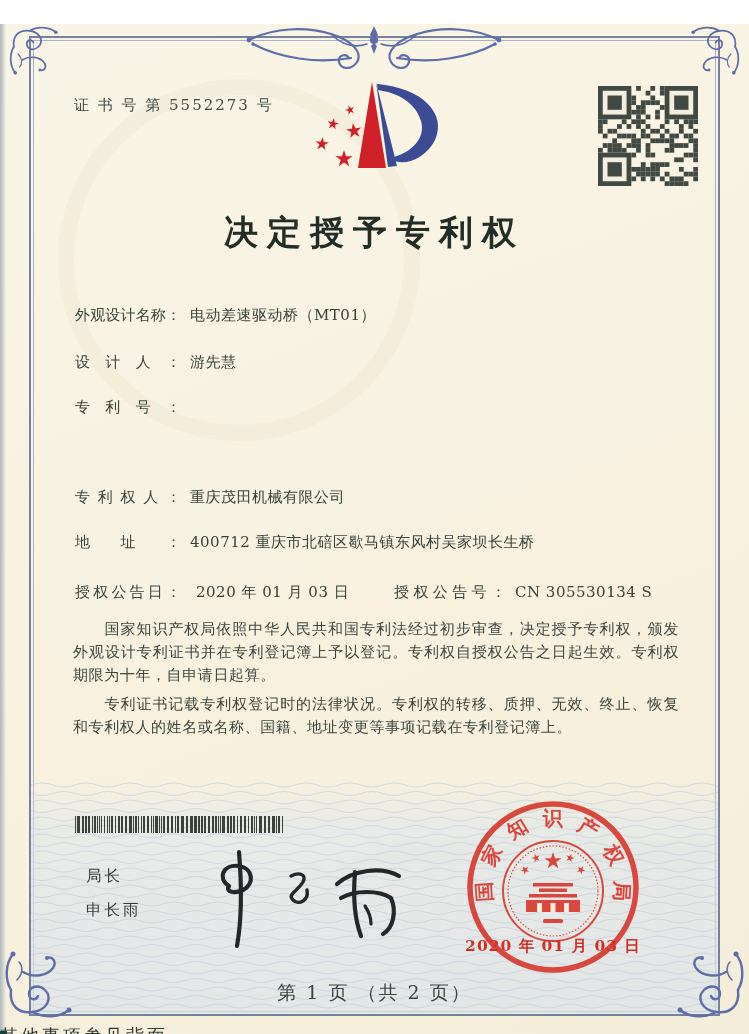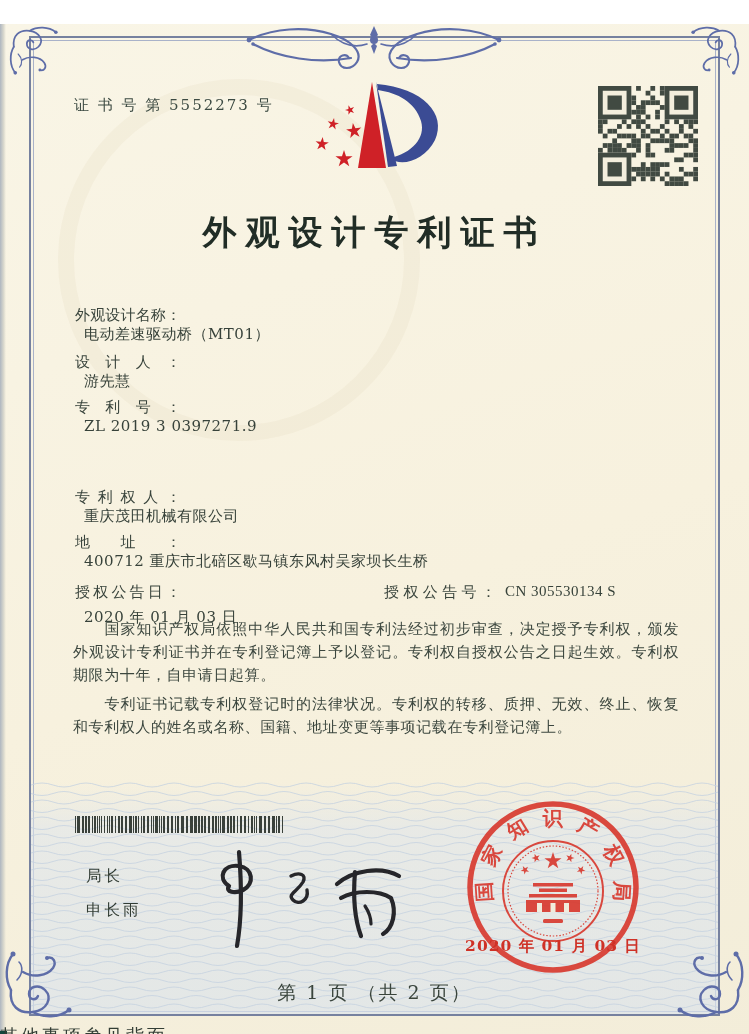--- a/index.html
+++ b/index.html
@@ -31,26 +31,26 @@
   .wave-tint{position:absolute;left:31px;right:31px;top:758px;height:232px;z-index:0;
     background:linear-gradient(180deg,rgba(224,231,239,0) 0%,rgba(221,229,238,.55) 20%,rgba(218,227,237,.65) 100%);}
   #waves-svg{position:absolute;left:31px;top:758px;z-index:0;}
   
   .cert-no{position:absolute;left:74px;top:72px;font-size:15px;letter-spacing:2px;color:#3c4a42;z-index:2;}
   #logo-svg{position:absolute;left:293px;top:44px;z-index:2;}
   #qr-svg{position:absolute;left:598px;top:62px;z-index:2;}
   .title{position:absolute;left:0;top:186px;width:100%;text-align:center;
     font-size:34px;font-weight:700;letter-spacing:9px;color:#212d26;z-index:2;}
   
-  .field{position:absolute;left:75px;font-size:15px;z-index:2;white-space:nowrap;display:flex;flex-direction:column;}
+  .field{position:absolute;left:75px;font-size:15px;z-index:2;white-space:nowrap;display:flex;}
   .field .lbl{display:inline-block;width:106px;text-align:justify;text-align-last:justify;color:#39443c;}
   .field .val{margin-left:9px;letter-spacing:.5px;color:#37423a;}
   .f0{top:282px}.f1{top:329px}.f2{top:374px}.f3{top:419px}.f4{top:464px}.f5{top:509px}
   .grant{top:559px;width:640px;gap:6px;}
-  .grant .pair2{position:absolute;left:309px;display:flex;font-family:Liberation Serif, serif;}
+  .grant .pair2{position:absolute;left:319px;display:flex;}
   .grant .pair2 .lbl{width:112px;}
   
   .body-text{position:absolute;left:73px;width:606px;top:594px;z-index:2;
     font-size:15px;line-height:23px;letter-spacing:.6px;color:#3b463e;text-align:justify;}
   .body-text p{margin:0 0 6px 0;text-indent:2.1em;}
   #bar-svg{position:absolute;left:75px;top:792px;z-index:2;}
   
   .signer-title{position:absolute;left:86px;top:842px;font-size:15.5px;letter-spacing:3px;color:#313c34;z-index:2;}
   .signer-name{position:absolute;left:86px;top:876px;font-size:15.5px;letter-spacing:3px;color:#313c34;z-index:2;}
   #sig-svg{position:absolute;left:195px;top:818px;z-index:2;}
@@ -319,33 +319,32 @@
       <rect x="4.761904761904762" y="4.761904761904762" width="23.80952380952381" height="23.80952380952381" fill="#f3eedd"></rect>
       <rect x="9.523809523809524" y="9.523809523809524" width="14.285714285714285" height="14.285714285714285" fill="#414a42"></rect>
       <rect x="66.66666666666667" y="0" width="33.333333333333336" height="33.333333333333336" fill="#414a42"></rect>
       <rect x="71.42857142857143" y="4.761904761904762" width="23.80952380952381" height="23.80952380952381" fill="#f3eedd"></rect>
       <rect x="76.19047619047619" y="9.523809523809524" width="14.285714285714285" height="14.285714285714285" fill="#414a42"></rect>
       <rect x="0" y="66.66666666666667" width="33.333333333333336" height="33.333333333333336" fill="#414a42"></rect>
       <rect x="4.761904761904762" y="71.42857142857143" width="23.80952380952381" height="23.80952380952381" fill="#f3eedd"></rect>
       <rect x="9.523809523809524" y="76.19047619047619" width="14.285714285714285" height="14.285714285714285" fill="#414a42"></rect>
     </svg>
 
-  <div class="title">外观设计专利证书</div>
+  <div class="title">决定授予专利权</div>
 
   <div class="field f0">
     <span class="lbl">外观设计名称：</span>
     <span class="val">电动差速驱动桥（MT01）</span>
   </div>
   <div class="field f1">
     <span class="lbl">设计人：</span>
     <span class="val">游先慧</span>
   </div>
   <div class="field f2">
     <span class="lbl">专利号：</span>
-    <span class="val">ZL 2019 3 0397271.9</span>
   </div>
   <div class="field f4">
     <span class="lbl">专利权人：</span>
     <span class="val">重庆茂田机械有限公司</span>
   </div>
   <div class="field f5">
     <span class="lbl">地址：</span>
     <span class="val">400712  重庆市北碚区歇马镇东风村吴家坝长生桥</span>
   </div>
   <div class="field grant">

